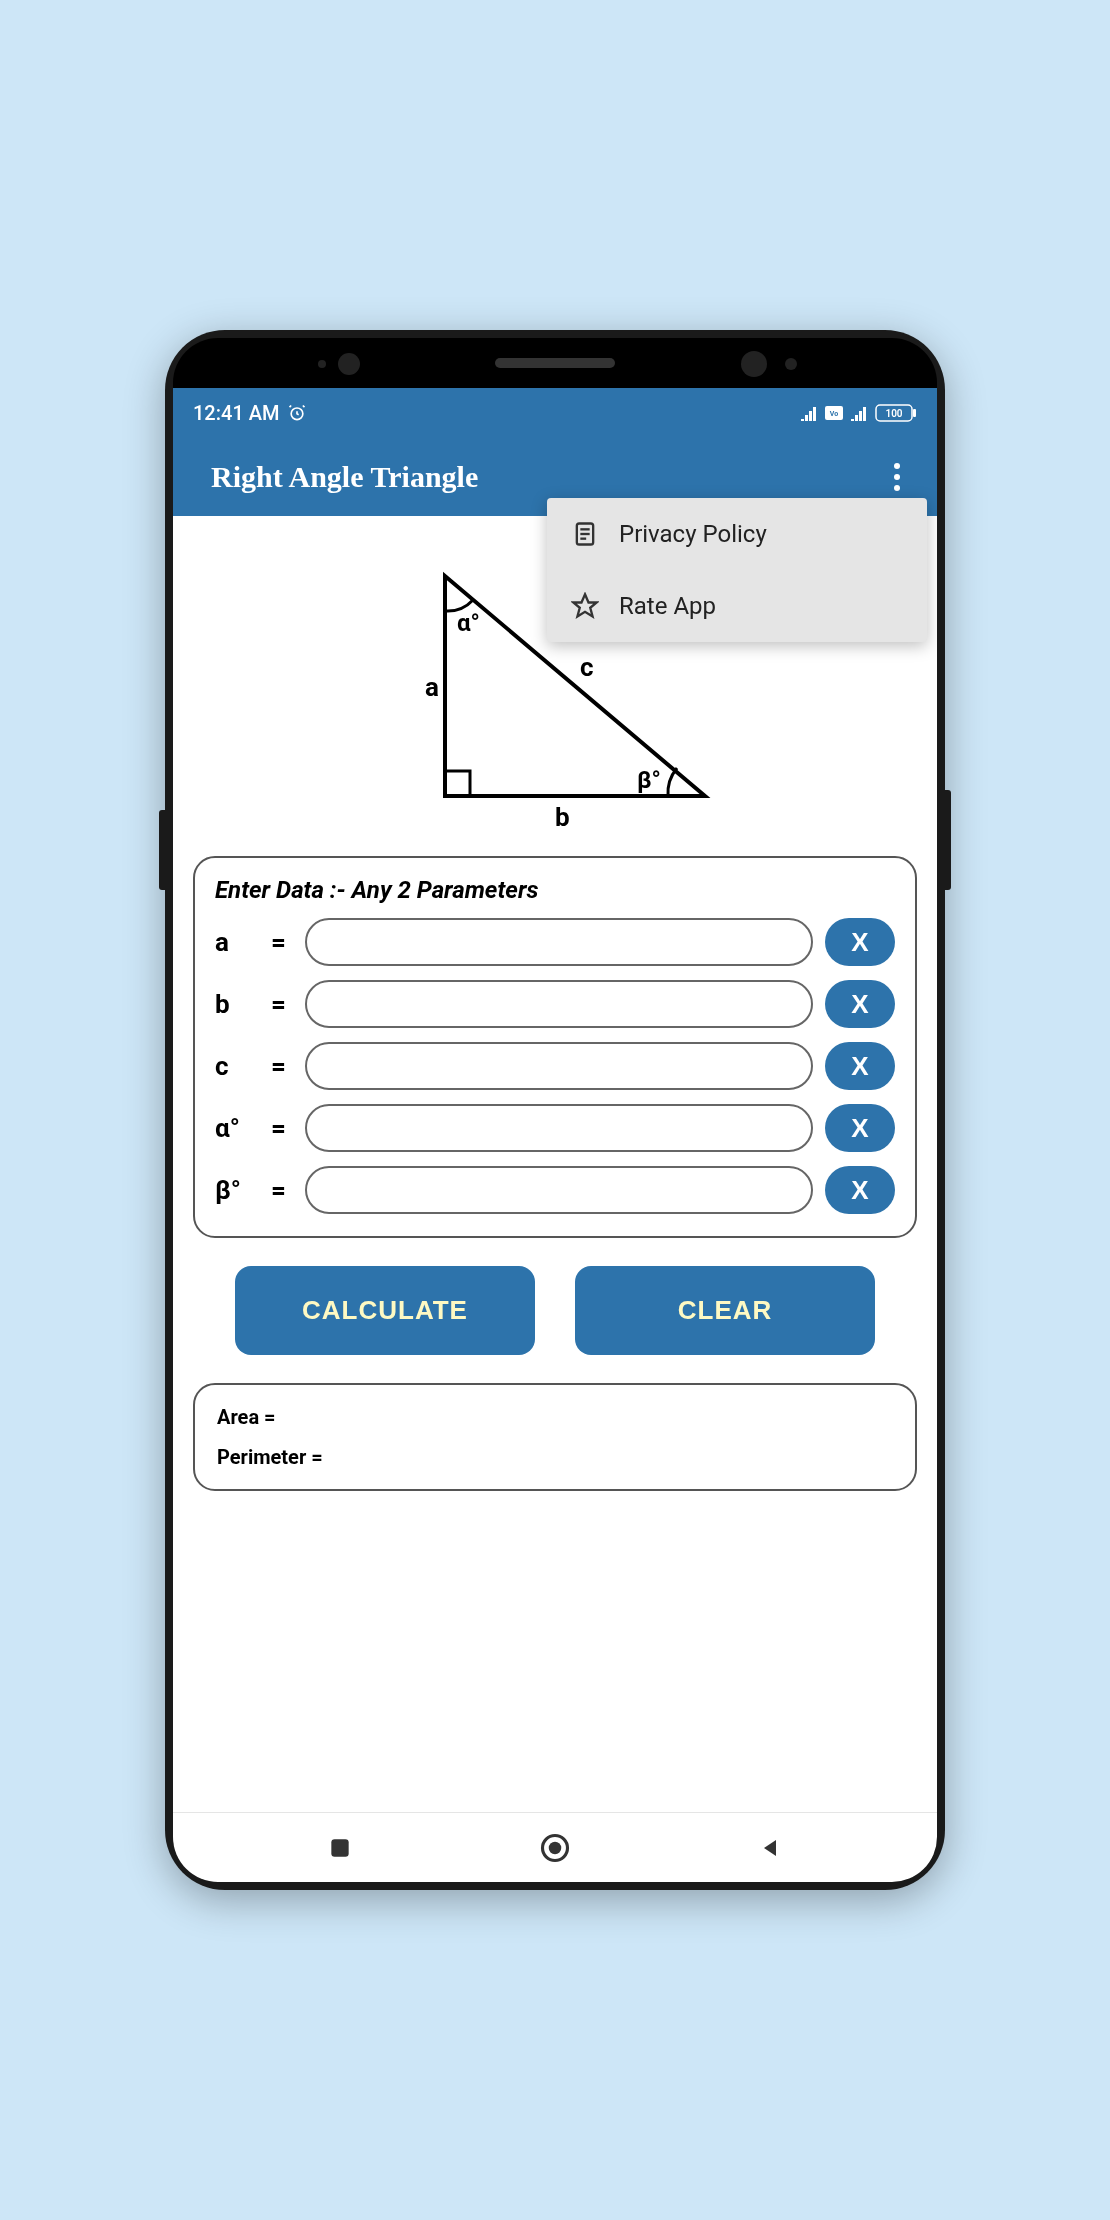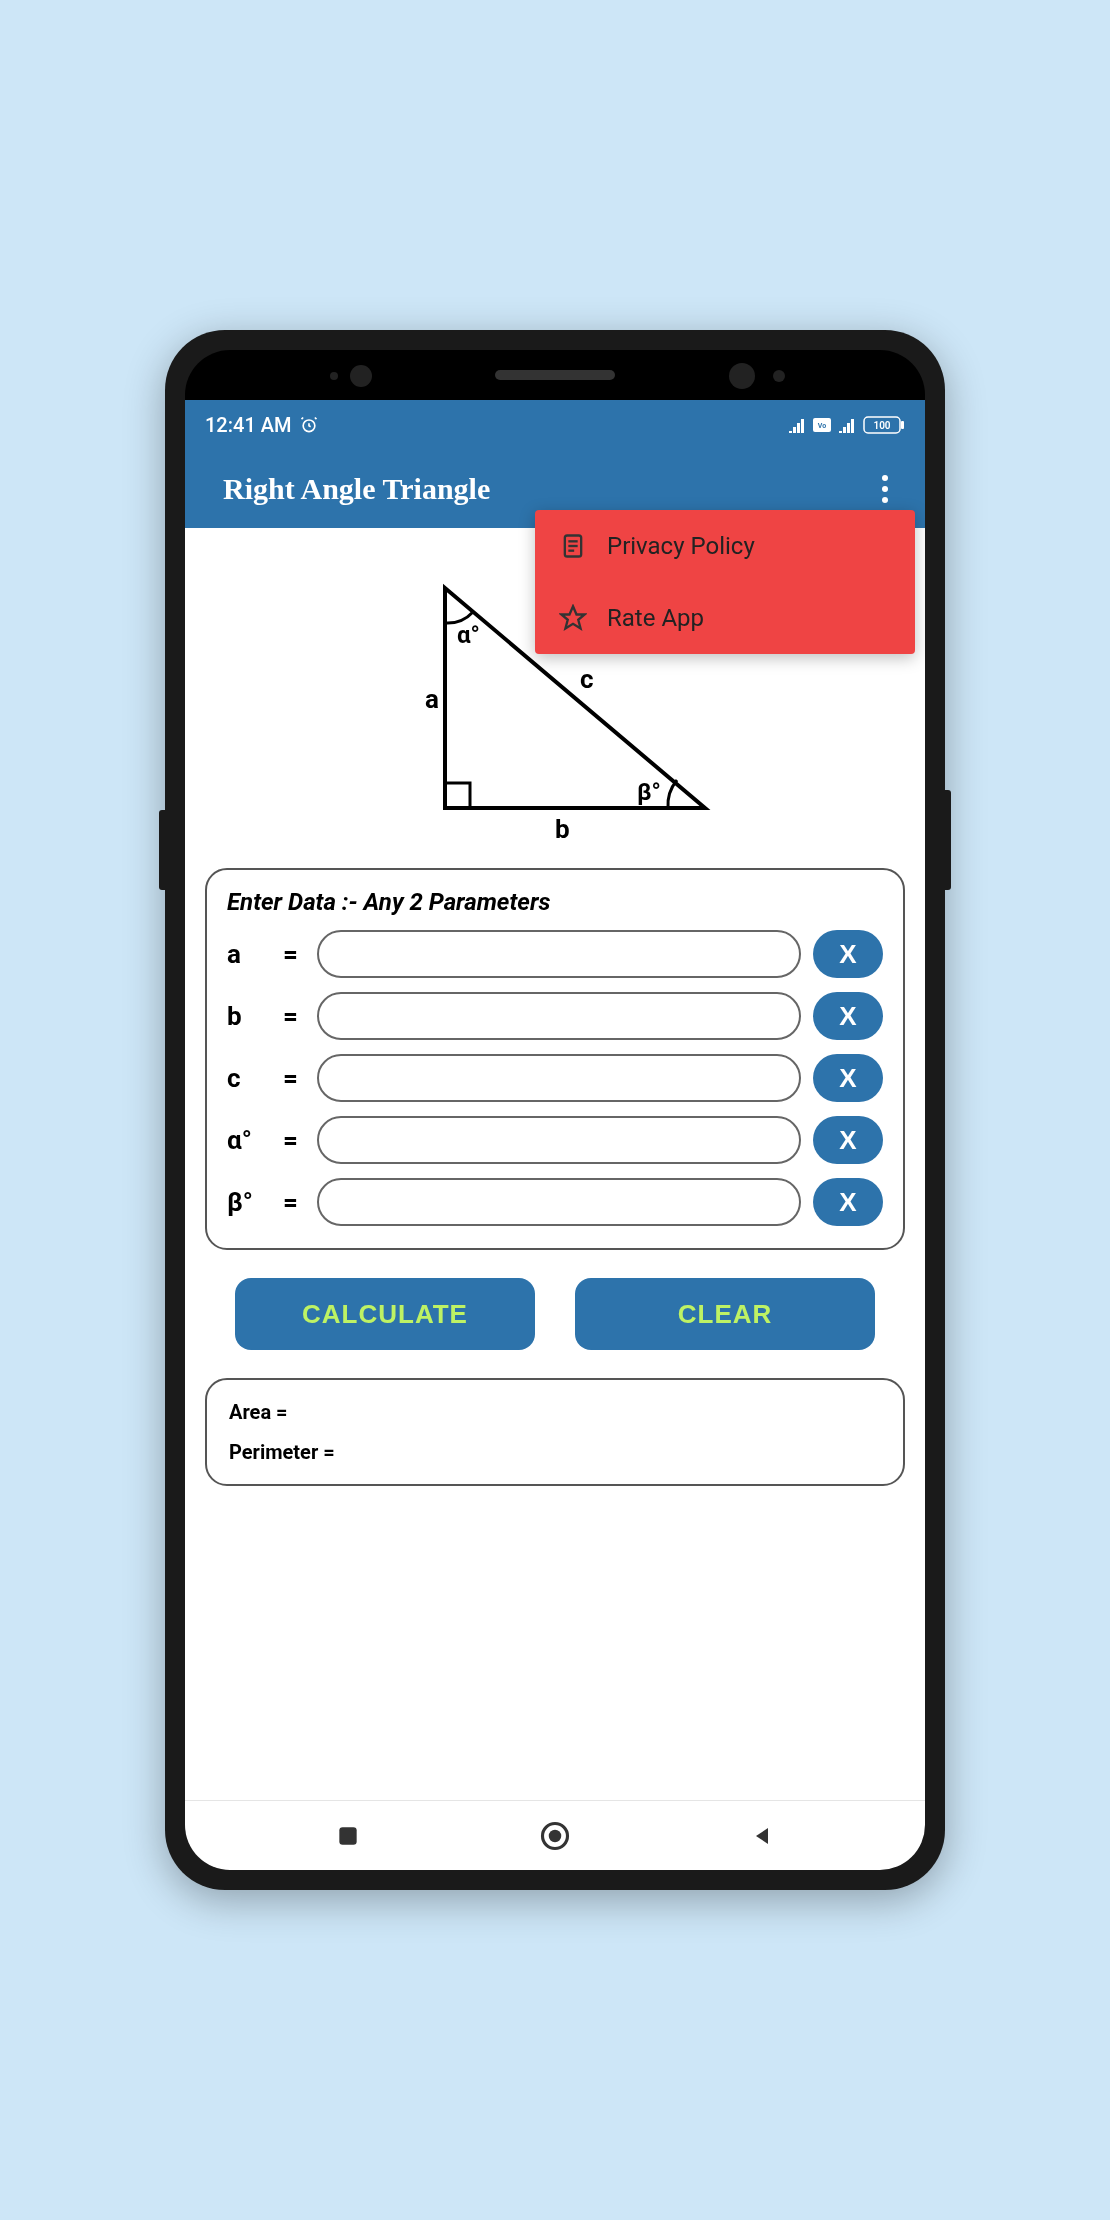--- a/index.html
+++ b/index.html
@@ -10,21 +10,21 @@
     height: 2220px;
     display: flex;
     align-items: center;
     justify-content: center;
   }
   .phone-frame {
     width: 780px;
     height: 1560px;
     background: #1a1a1a;
     border-radius: 60px;
-    padding: 20px;
+    padding: 8px;
     position: relative;
     box-shadow: 0 10px 40px rgba(0,0,0,0.3);
   }
   .phone-frame::before {
     content: '';
     position: absolute;
     left: -6px;
     top: 480px;
     width: 6px;
     height: 80px;
@@ -123,21 +123,21 @@
   }
   .menu-dots span {
     width: 6px; height: 6px;
     background: #fff;
     border-radius: 50%;
   }
   .popup-menu {
     position: absolute;
     top: 110px;
     right: 10px;
-    background: #ef4444;
+    background: #e5e5e5;
     border-radius: 4px;
     box-shadow: 0 4px 16px rgba(0,0,0,0.25);
     width: 380px;
     z-index: 100;
   }
   .popup-item {
     display: flex;
     align-items: center;
     gap: 20px;
     padding: 22px 24px;
@@ -211,25 +211,25 @@
   }
   .action-row {
     display: flex;
     gap: 40px;
     justify-content: center;
     margin-top: 28px;
   }
   .action-btn {
     flex: 1;
     max-width: 300px;
-    height: 72px;
+    height: 89px;
     background: #2d73ab;
     border: none;
     border-radius: 16px;
-    color: #bef264;
+    color: #fef9c3;
     font-size: 26px;
     font-weight: 700;
     letter-spacing: 1px;
     cursor: pointer;
   }
   .results-box {
     border: 2px solid #555;
     border-radius: 22px;
     padding: 20px 22px;
     margin-top: 28px;

